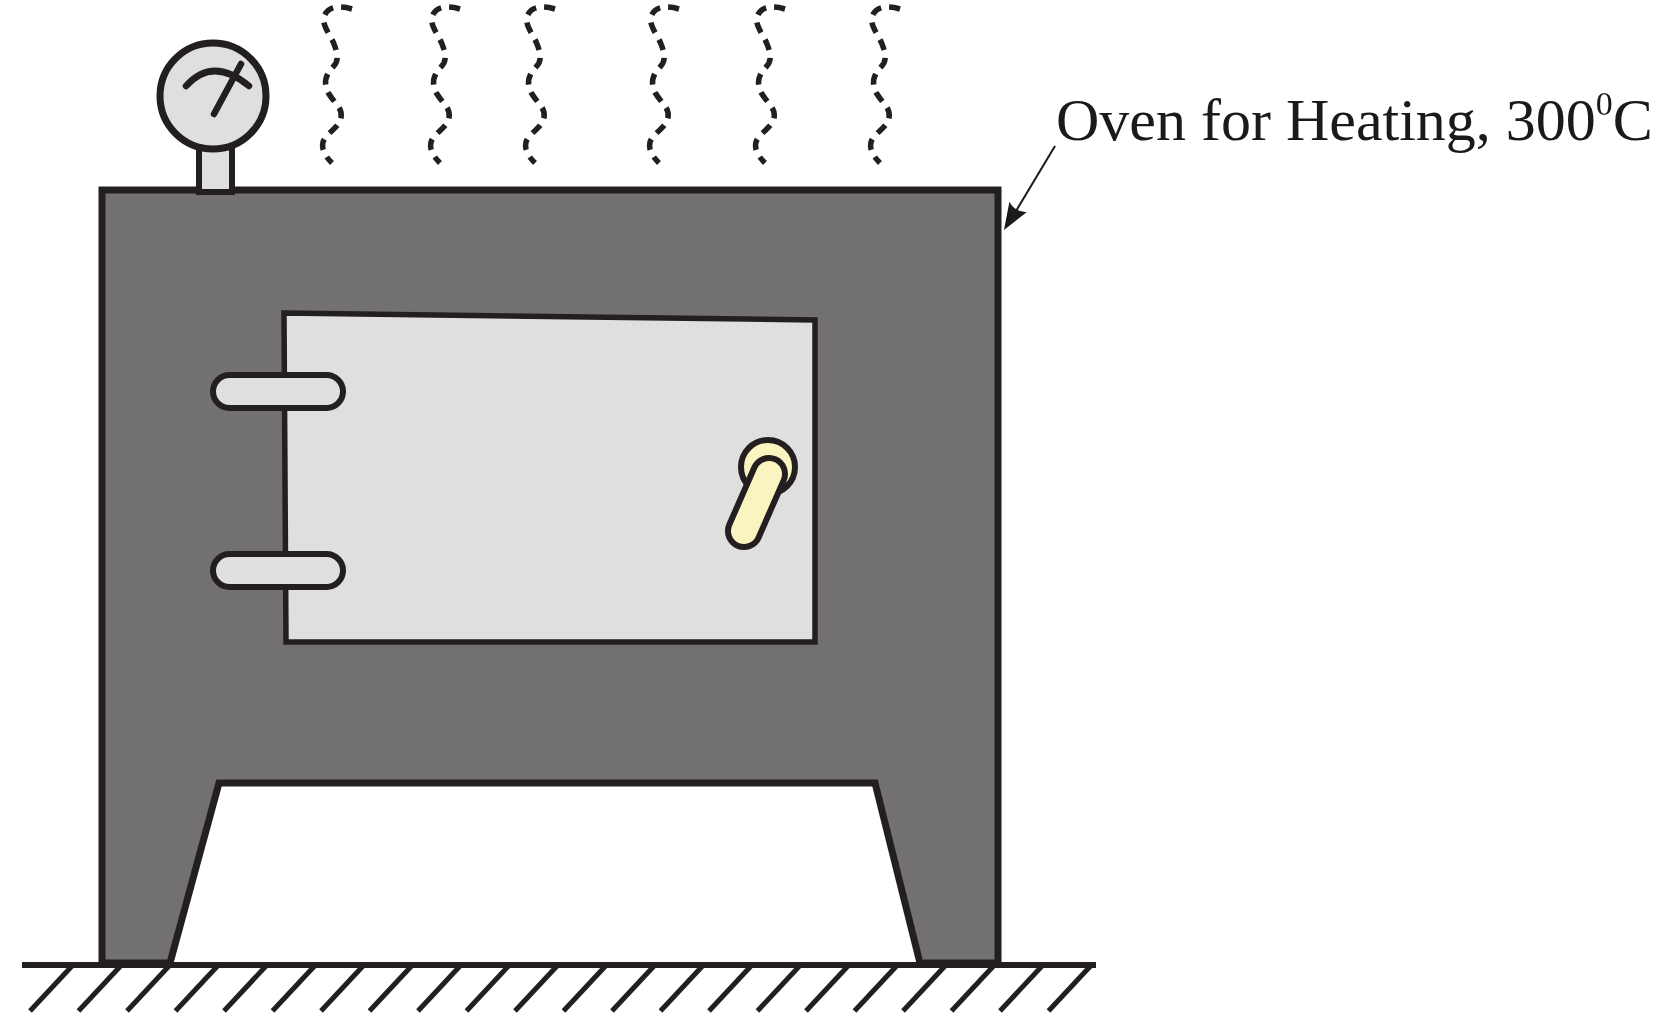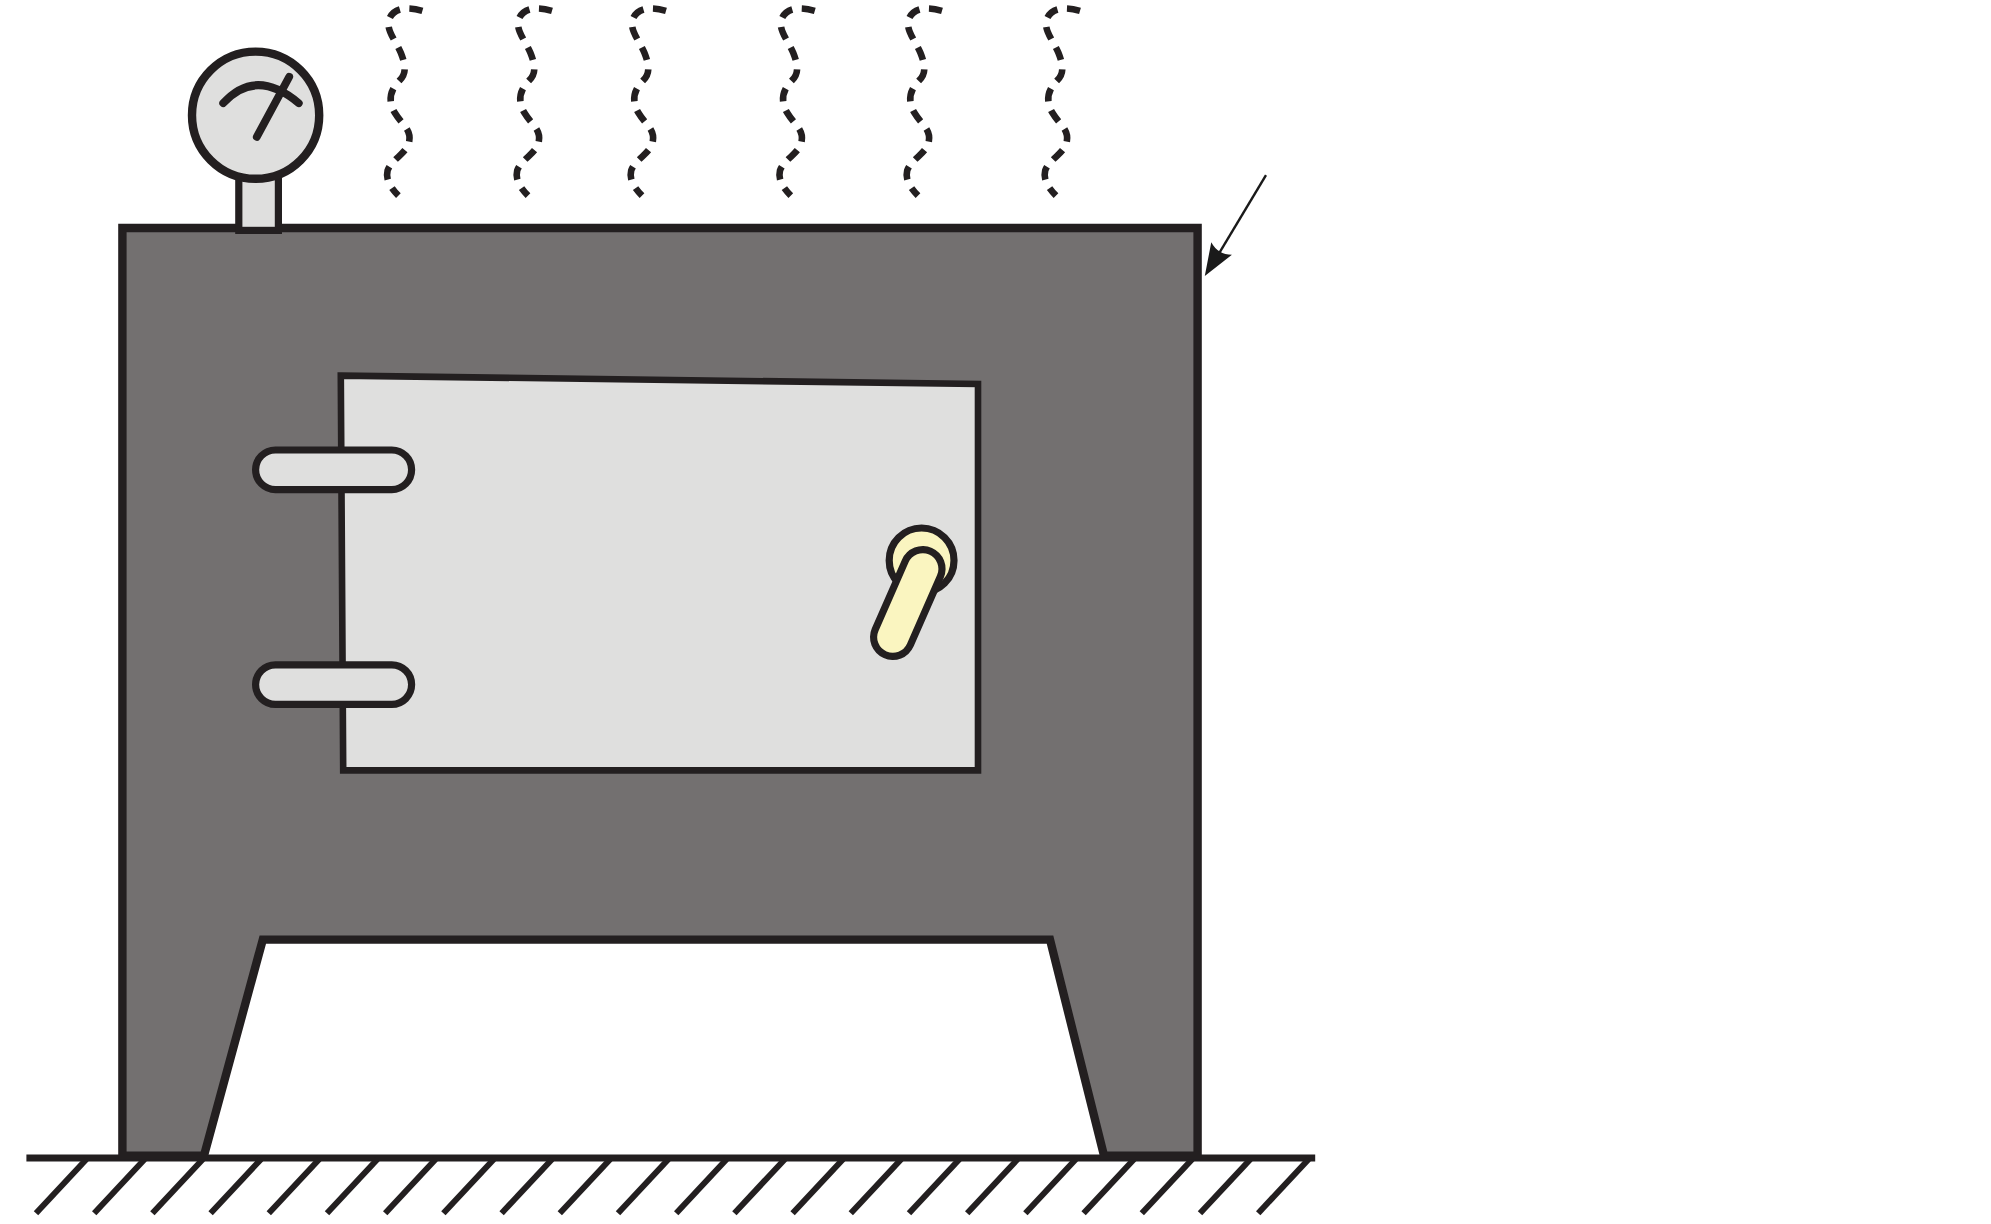--- a/index.html
+++ b/index.html
@@ -111,14 +111,17 @@
         <use href="#heat-wave" xlink:href="#heat-wave" x="743" y="4"></use>
         <use href="#heat-wave" xlink:href="#heat-wave" x="858" y="4"></use>
       </g>
 
     <g>
       <line class="arrow-line" x1="1055" y1="146" x2="1016" y2="211"></line>
       <path class="arrow-head" d="M 1004,230 L 1026.6,212.2 Q 1014.9,212.1 1009.4,201.8 Z"></path>
     </g>
   </svg>
 
+  <div class="label">
+    <span>Oven for Heating, 300</span><span class="sup">0</span><span>C</span>
+  </div>
 
 </div>
 
 </body></html>

